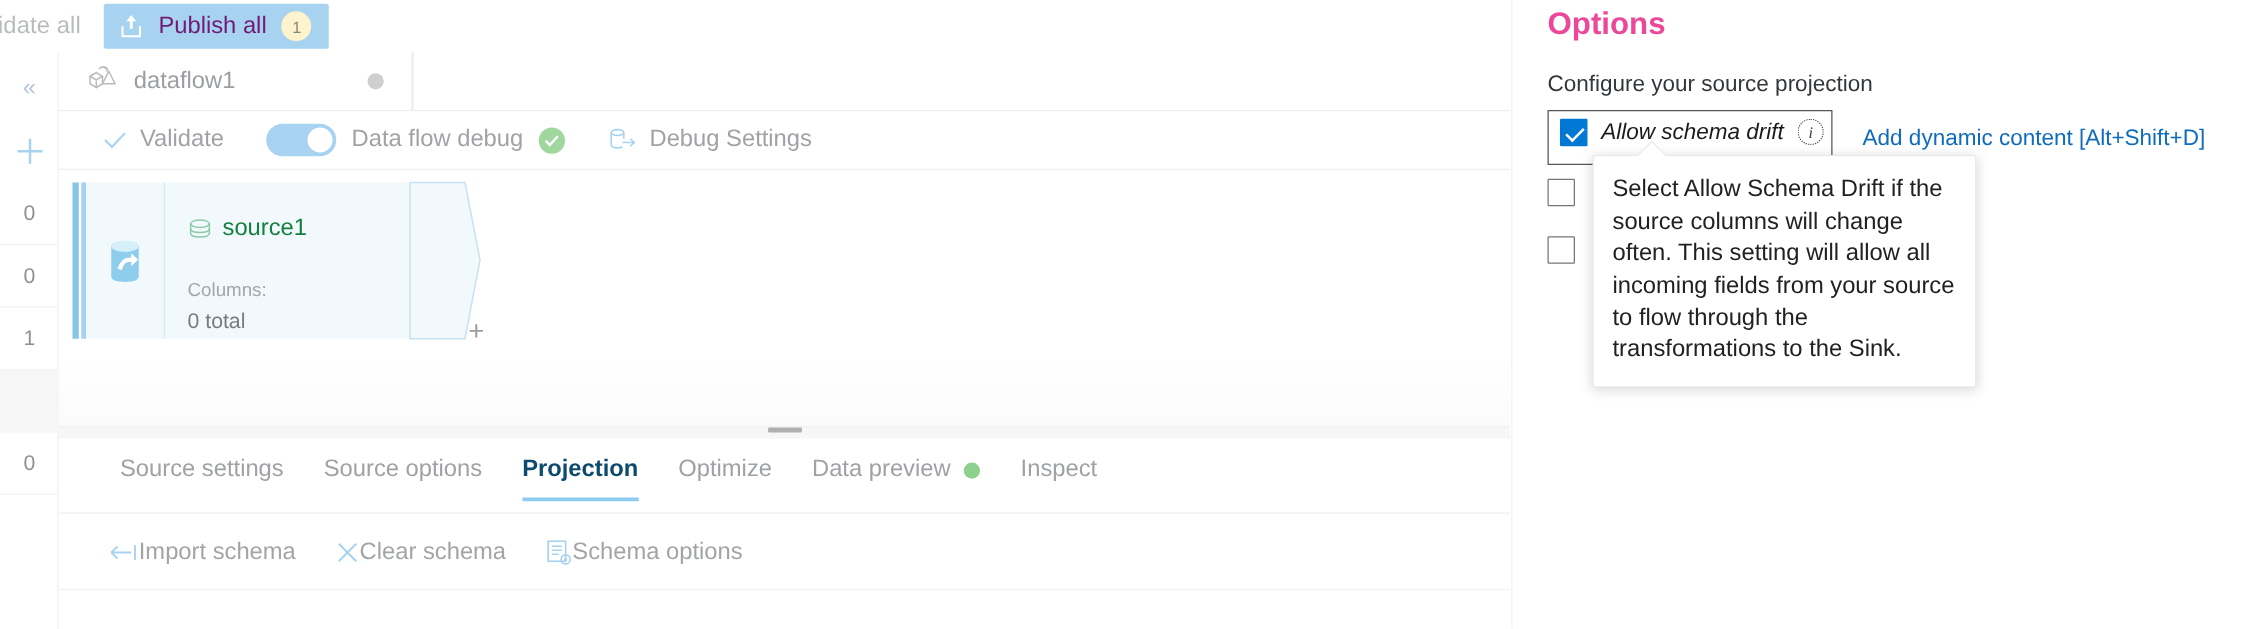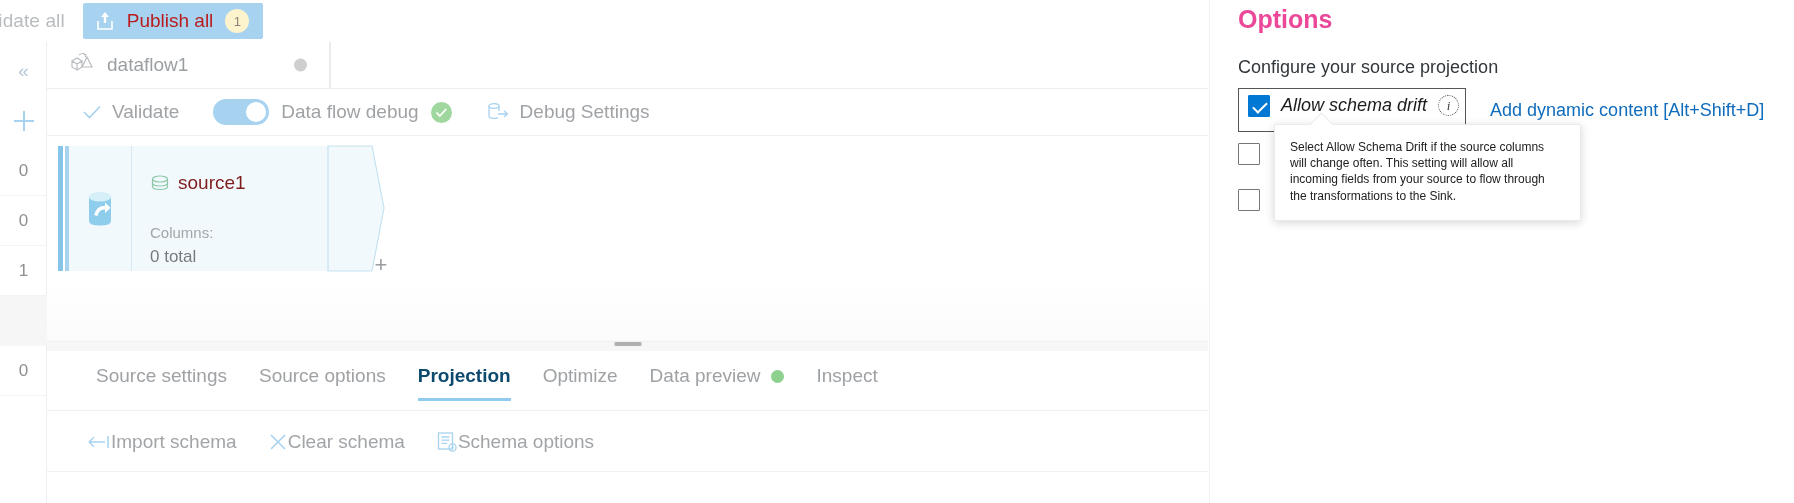--- a/index.html
+++ b/index.html
@@ -19,21 +19,21 @@
   }
   .cmd-validate-all {
     font-size: 19px; color: #b9bcbe; letter-spacing: .1px;
     margin-left: -6px; padding-left: 0; white-space: nowrap;
   }
   .publish-btn {
     margin-left: 18px; height: 36px; border-radius: 2px;
     background: #a7d3f0; display: flex; align-items: center;
     padding: 0 14px 0 12px; gap: 12px; cursor: pointer; user-select: none;
   }
-  .publish-label { font-size: 19px; color: #b91c1c; white-space: nowrap; }
+  .publish-label { font-size: 19px; color: #701a75; white-space: nowrap; }
   .publish-badge {
     min-width: 24px; height: 24px; border-radius: 12px;
     background: #fdf3cd; color: #8a8578; font-size: 13px;
     display: flex; align-items: center; justify-content: center; padding: 0 7px;
   }
   .upload-icon { width: 20px; height: 22px; display: block; }
 
   
   .rail {
     position: absolute; left: 0; top: 42px; width: 47px; height: 461px;
@@ -117,21 +117,21 @@
     position: absolute; left: 74px; top: 0; width: 208px; height: 125px;
     background: #f2f9fd;
   }
   .node-arrow {
     position: absolute; left: 270px; top: 0; width: 56px; height: 125px; overflow: visible;
   }
   .node-title {
     position: absolute; left: 18px; top: 26px;
     display: flex; align-items: center; gap: 8px;
   }
-  .node-title-text { font-size: 19px; color: #7f1d1d; white-space: nowrap; }
+  .node-title-text { font-size: 19px; color: #15803d; white-space: nowrap; }
   .node-cols-label { position: absolute; left: 18px; top: 78px; font-size: 15px; color: #a3a6a9; }
   .node-cols-value { position: absolute; left: 18px; top: 101px; font-size: 17px; color: #787b7e; }
   .node-plus {
     position: absolute; left: 323px; top: 118px; width: 22px; height: 22px;
     display: flex; align-items: center; justify-content: center;
     color: #9a9da0; font-size: 22px; line-height: 1; cursor: pointer; user-select: none;
   }
 
   
   .splitter {
@@ -212,21 +212,21 @@
     margin-left: 24px; font-size: 18px; color: #0f6cbd; white-space: nowrap; cursor: pointer;
   }
   .opt-cb-stack { position: absolute; left: 28px; top: 131px; }
   .opt-cb-stack .cbrow { height: 46px; display: flex; align-items: center; }
 
   .tooltip {
     position: absolute; left: 64px; top: 124px; width: 307px;
     background: #ffffff; border: 1px solid #eaeaea; border-radius: 2px;
     box-shadow: 0 2px 10px rgba(0,0,0,.16);
     padding: 14px 16px 16px 15px;
-    font-size: 12px; line-height: 1.35; color: #212121;
+    font-size: 19px; line-height: 1.35; color: #212121;
   }
   .tooltip::before {
     content: ""; position: absolute; left: 38px; top: -9px;
     width: 16px; height: 16px; background: #ffffff;
     border-left: 1px solid #eaeaea; border-top: 1px solid #eaeaea;
     transform: rotate(45deg);
   }
 </style>
 </head>
 <body>

